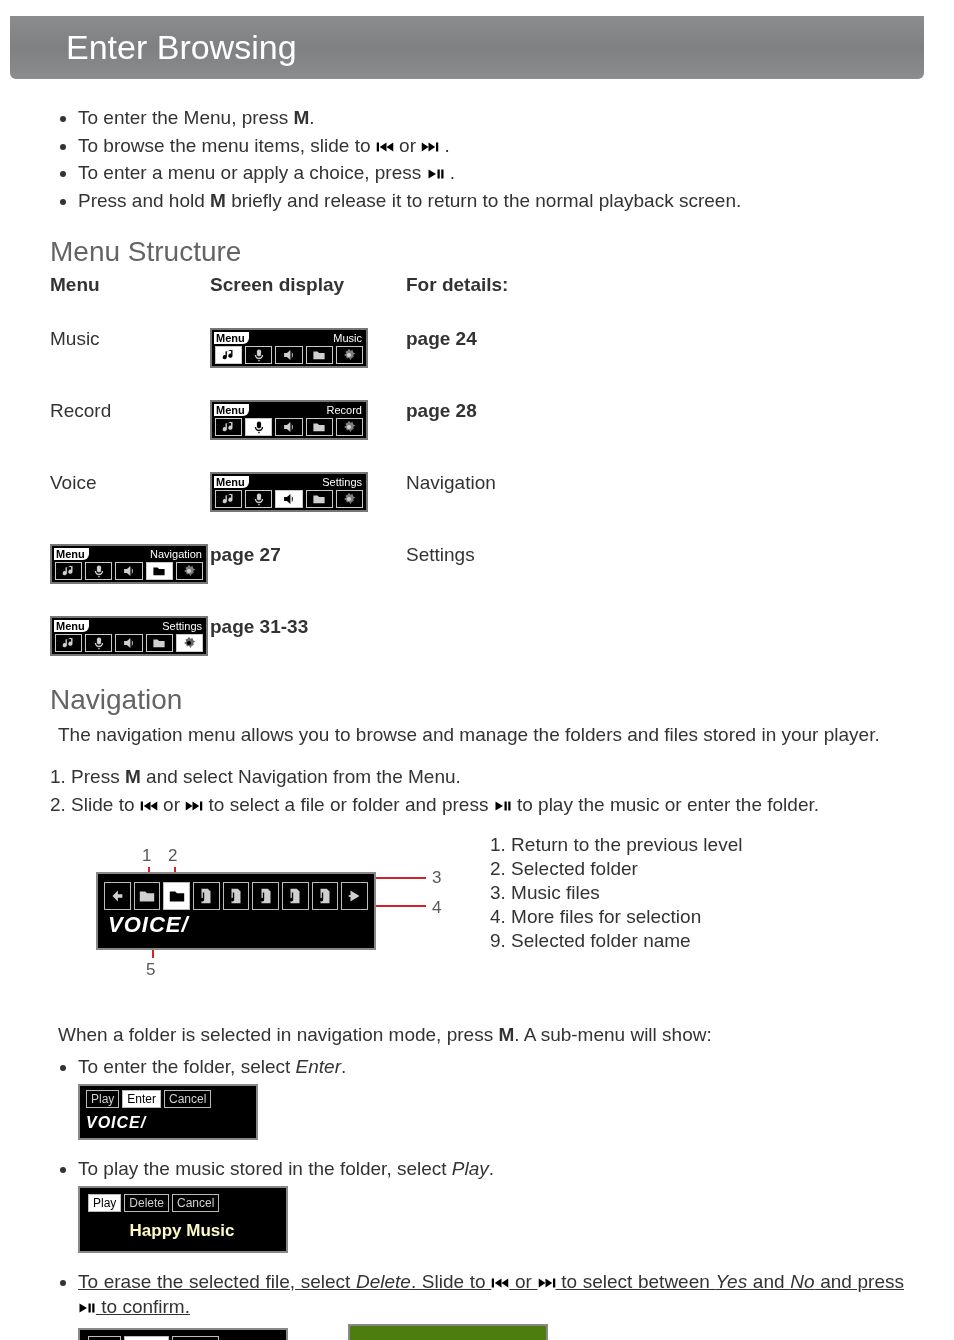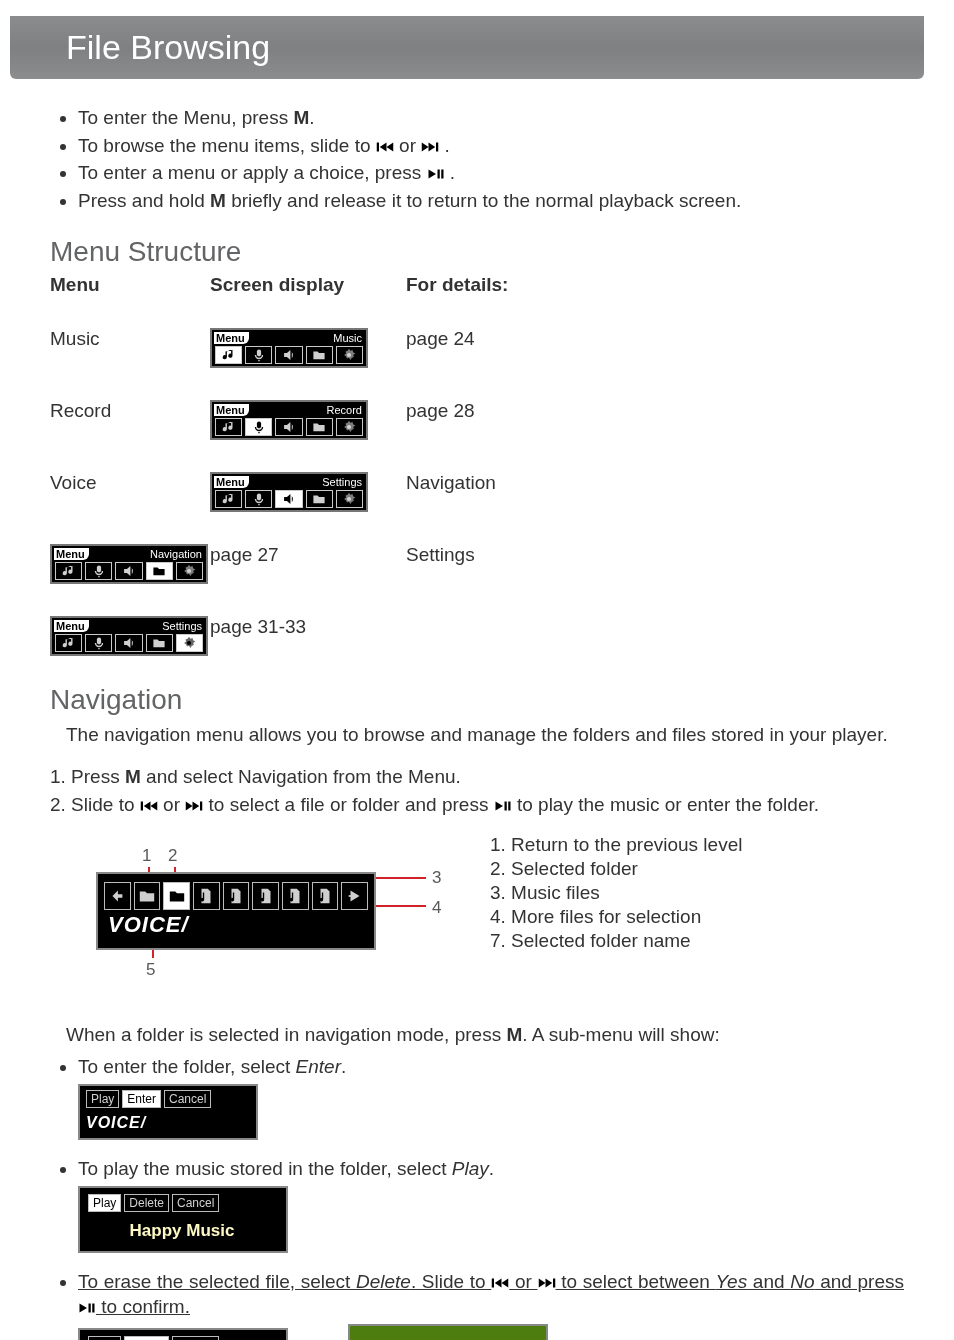--- a/index.html
+++ b/index.html
@@ -70,22 +70,22 @@
     position:absolute; bottom:2px; left:3px; right:3px; height:18px;
     display:flex; gap:3px;
   }
   .lcd-icon {
     flex:1; border:1px solid #c9c9c9; display:flex;
     align-items:center; justify-content:center;
   }
   .lcd-icon svg { width:14px; height:14px; fill:#d0d0d0; }
   .lcd-icon.active { background:#fff; }
   .lcd-icon.active svg { fill:#000; }
-  .page-ref { line-height: 1.2; }
-  .nav-para { margin: 6px 16px; line-height:1.38; }
+  .page-ref { line-height: 1.2; font-weight: bold; }
+  .nav-para { margin: 6px 8px; line-height:1.38; }
   ol.steps { margin: 16px 0 14px 0; padding:0; list-style: none; }
   ol.steps li { margin: 2px 0; line-height:1.38; }
   ol.legend { margin:0 0 0 0; padding:0; list-style:none; }
   ol.legend li { margin:2px 0; }
   .nav-figure-row {
     display:flex; align-items:flex-start; gap:44px;
     margin: 10px 0 40px 46px;
   }
   .nav-figure { position:relative; width:350px; height:150px; }
   .lcd-big {
@@ -146,21 +146,21 @@
   em { font-style: italic; }
   .inline-icon { display:inline-block; vertical-align:-2px; width:18px; height:14px; }
   .inline-icon svg { width:100%; height:100%; fill:#000; }
   .stop-square { display:inline-block; width:11px; height:11px; background:#000; vertical-align:-1px; }
   .just { text-align: justify; text-decoration: underline; }
 </style>
 </head>
 <body>
 
 <div class="header-band">
-  <h1>File Browsing</h1>
+  <h1>Enter Browsing</h1>
 </div>
 
 <div class="content">
 
   <ul class="bullets" id="intro-bullets">
       <li>To enter the Menu, press <strong>M</strong>.</li>
       <li>To browse the menu items, slide to <span class="inline-icon"><svg viewBox="0 0 24 16">
             <rect x="1" y="2" width="3" height="12"></rect>
             <polygon points="14,2 14,14 5,8"></polygon>
             <polygon points="23,2 23,14 14,8"></polygon>
@@ -463,21 +463,21 @@
             </div>
           </div>
         <div class="lcd-big-text">VOICE/</div>
       </div>
     </div>
     <ol class="legend" id="nav-legend">
         <li>1.  Return to the previous level</li>
         <li>2.  Selected folder</li>
         <li>3.  Music files</li>
         <li>4.  More files for selection</li>
-        <li>7.  Selected folder name</li>
+        <li>9.  Selected folder name</li>
       </ol>
   </div>
 
   <p class="nav-para">
     <span>When a folder is selected in navigation mode, press </span><strong>M</strong><span>. A sub-menu will show:</span>
   </p>
 
   <ul class="bullets" id="submenu-items" style="margin-bottom:0;">
       <li>To enter the folder, select <em>Enter</em>.<br><div class="sub-lcd small"><div class="btnrow">
             <span class="btn">Play</span>

